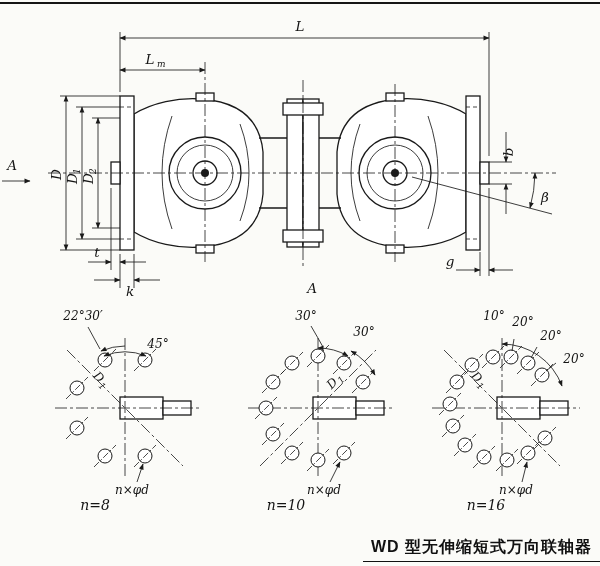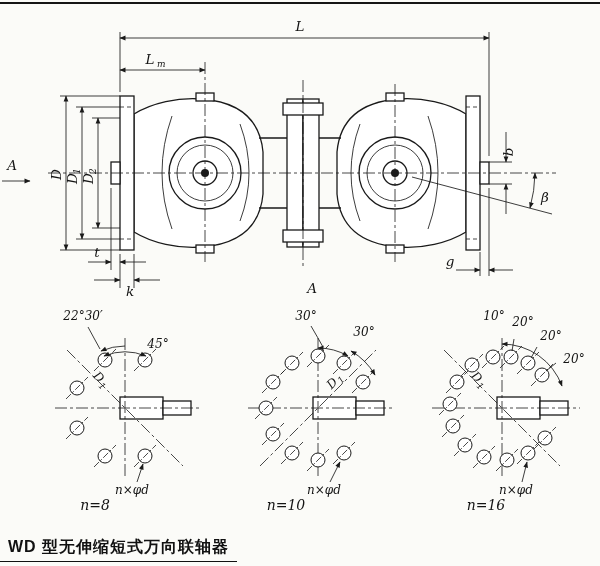--- a/index.html
+++ b/index.html
@@ -15,21 +15,21 @@
   .ang{font-size:12px;}
   .cnt{font-size:14px;}
   .sub{font-size:9px;}
   .ln{stroke:#1a1a1a;stroke-width:1.3;fill:none;}
   .body{stroke:#1a1a1a;stroke-width:1.3;fill:#ffffff;}
   .thin{stroke:#1a1a1a;stroke-width:0.85;fill:none;}
   .cl{stroke:#1a1a1a;stroke-width:0.8;fill:none;stroke-dasharray:12 3 3 3;}
   .dash{stroke:#1a1a1a;stroke-width:0.8;fill:none;stroke-dasharray:4 3;}
   .tick{stroke:#1a1a1a;stroke-width:0.8;fill:none;stroke-dasharray:7 2 2 2;}
   .caption{
-    position:absolute;top:537px;left:0;width:600px;text-align:left;
+    position:absolute;top:537px;left:0;width:600px;text-align:right;
   }
   .caption span{
     display:inline-block;font-weight:bold;font-size:16px;color:#111;
     border-bottom:1.5px solid #111;padding:0 8px 3px 8px;letter-spacing:1px;
     font-family:"Liberation Sans", sans-serif;
   }
 </style>
 </head>
 <body>
 

